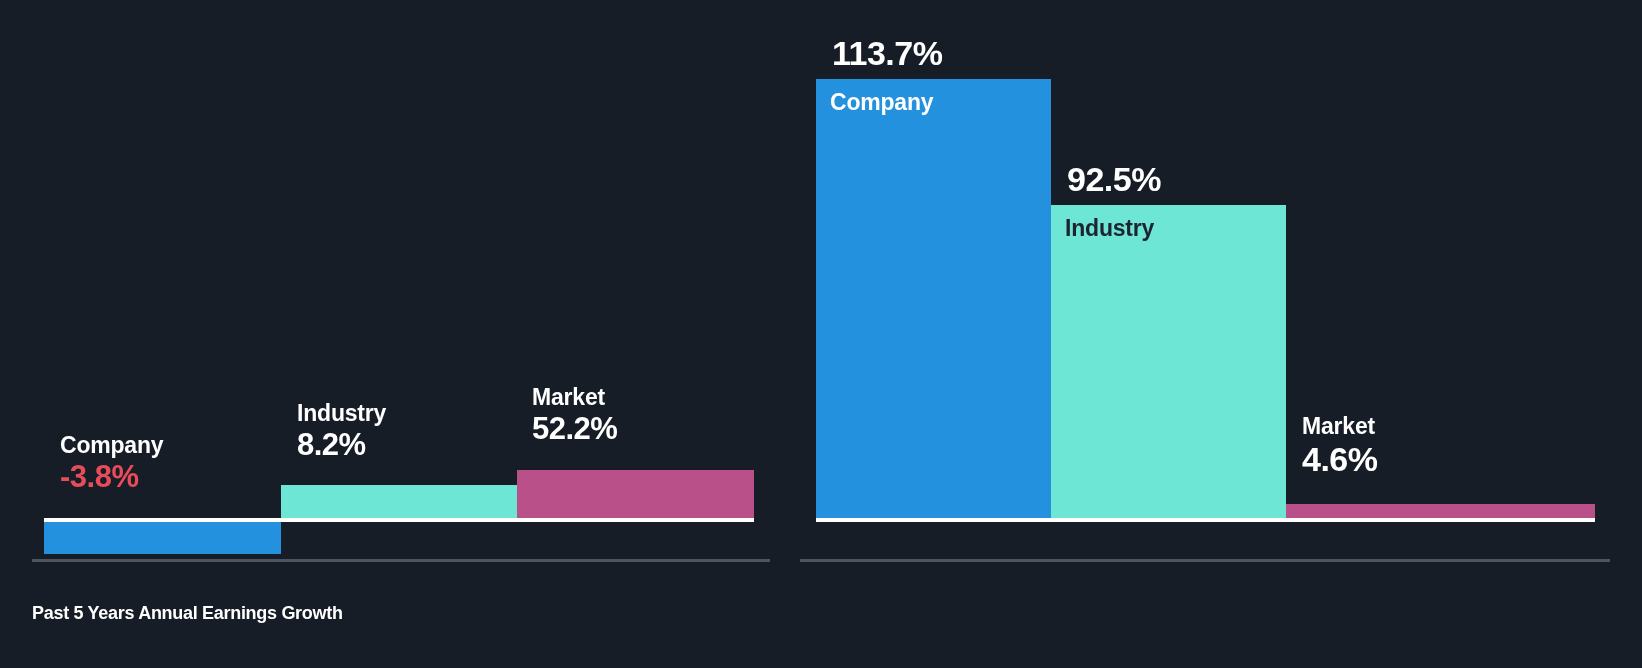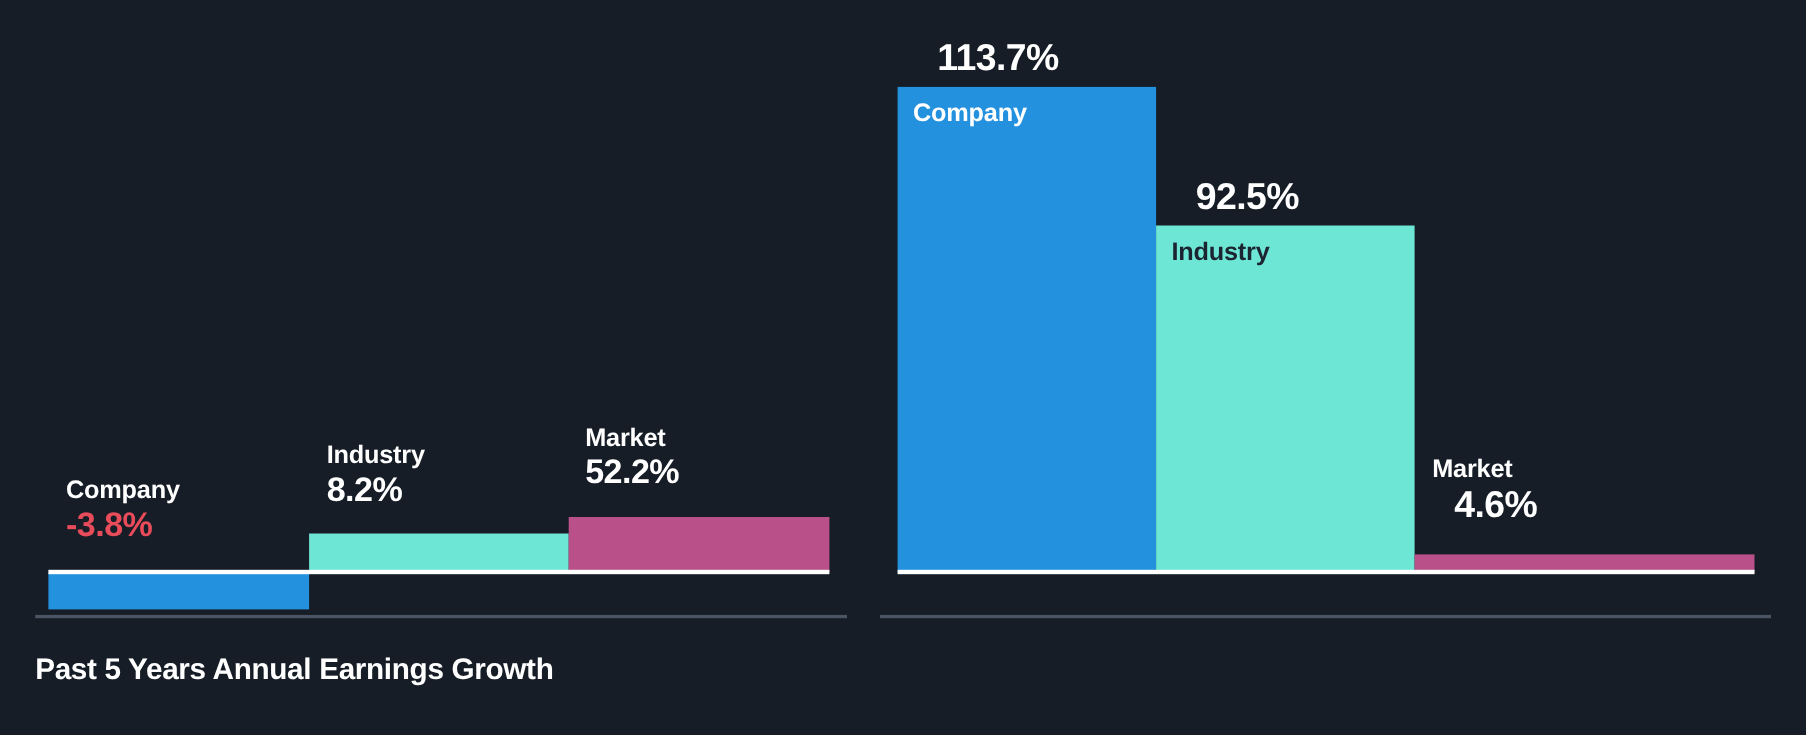--- a/index.html
+++ b/index.html
@@ -74,27 +74,27 @@
     line-height:1.15;
   }
   .out-label .val {
     display:block;
     font-size:31px;
     color:#ffffff;
     letter-spacing:-0.5px;
     line-height:1.2;
   }
   .out-label .val.neg { color:#e84c5a; }
-  .out-label .val.big { font-size:34px;margin-left:20px; }
+  .out-label .val.big { font-size:34px; }
 
   
   .chart-title {
     position:absolute;
     bottom:44px;
-    font-size:27px;
+    font-size:18px;
     font-weight:bold;
     color:#ffffff;
     letter-spacing:-0.3px;
     white-space:nowrap;
   }
 </style>
 </head>
 <body>
 
 <div class="stage">

